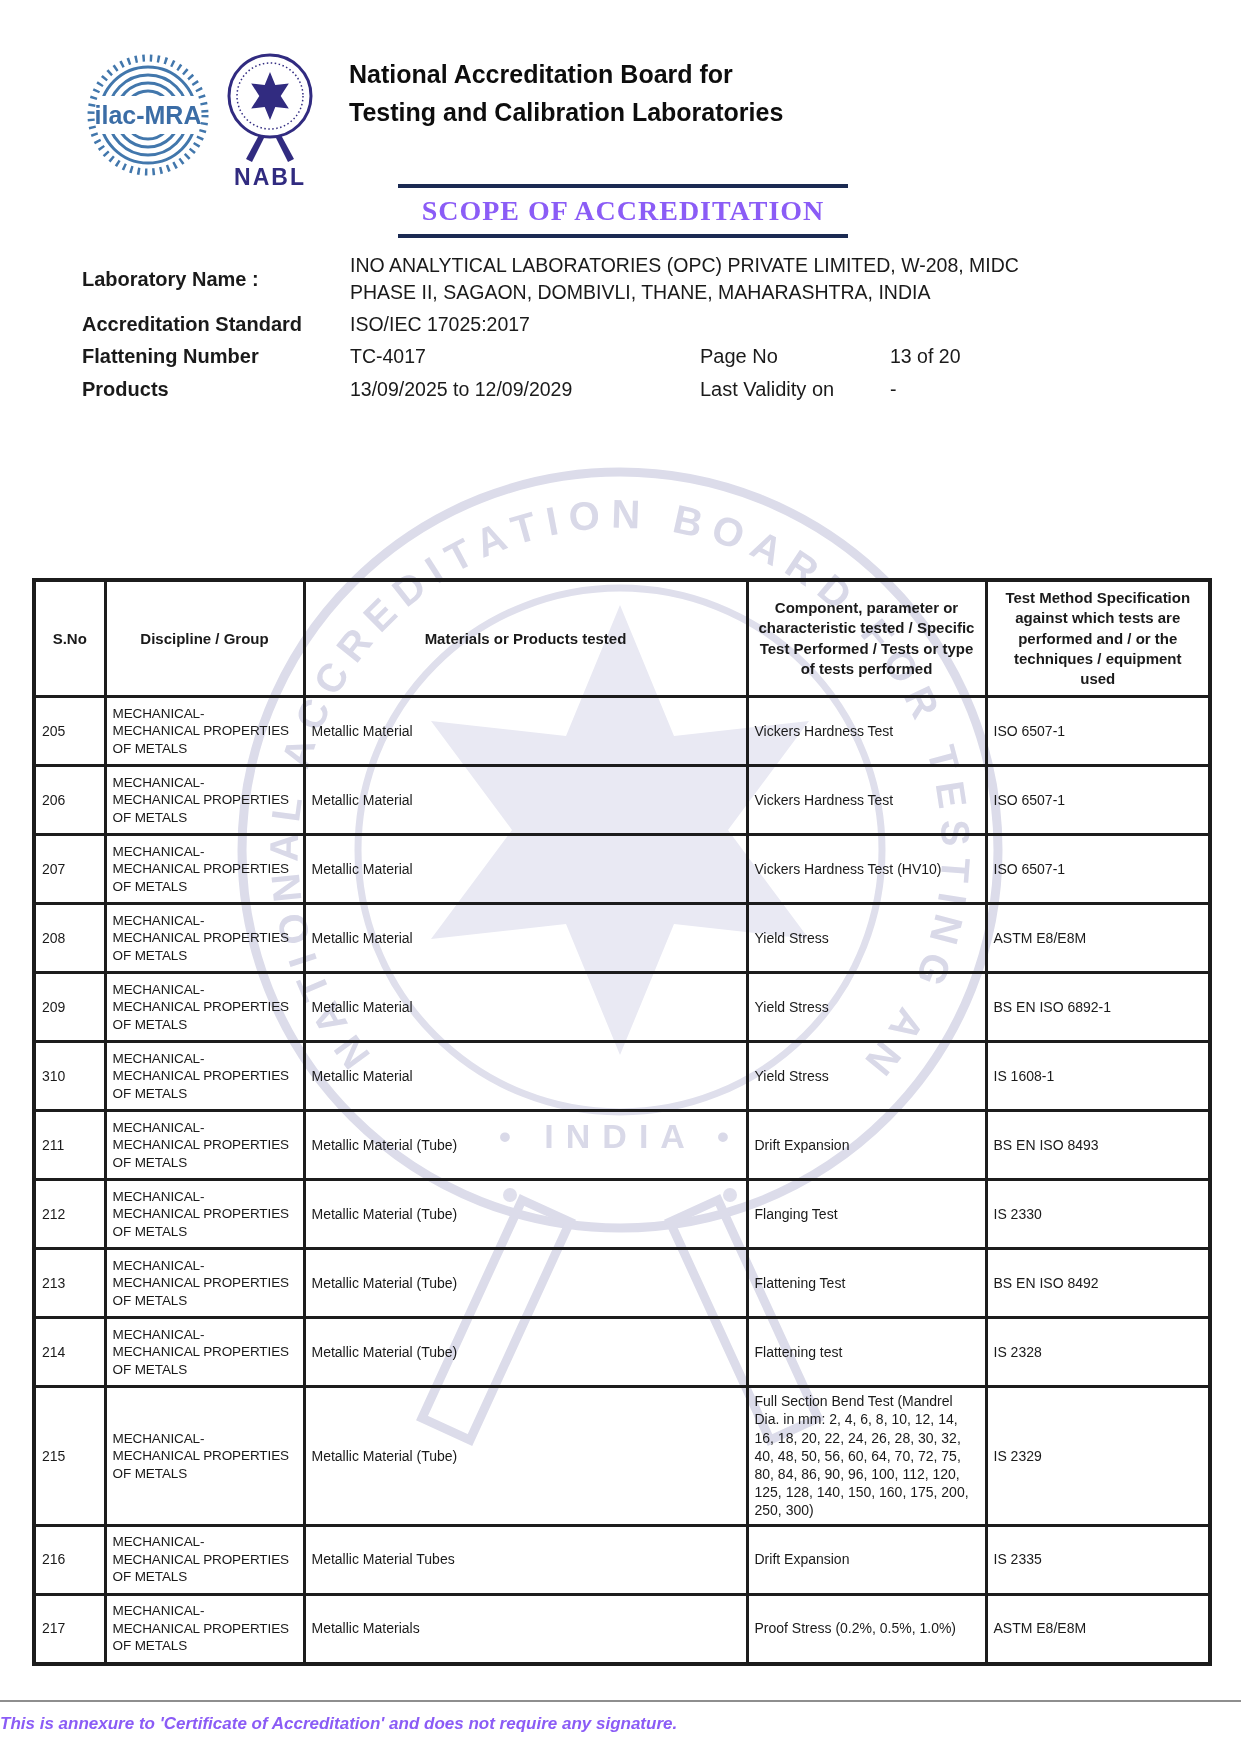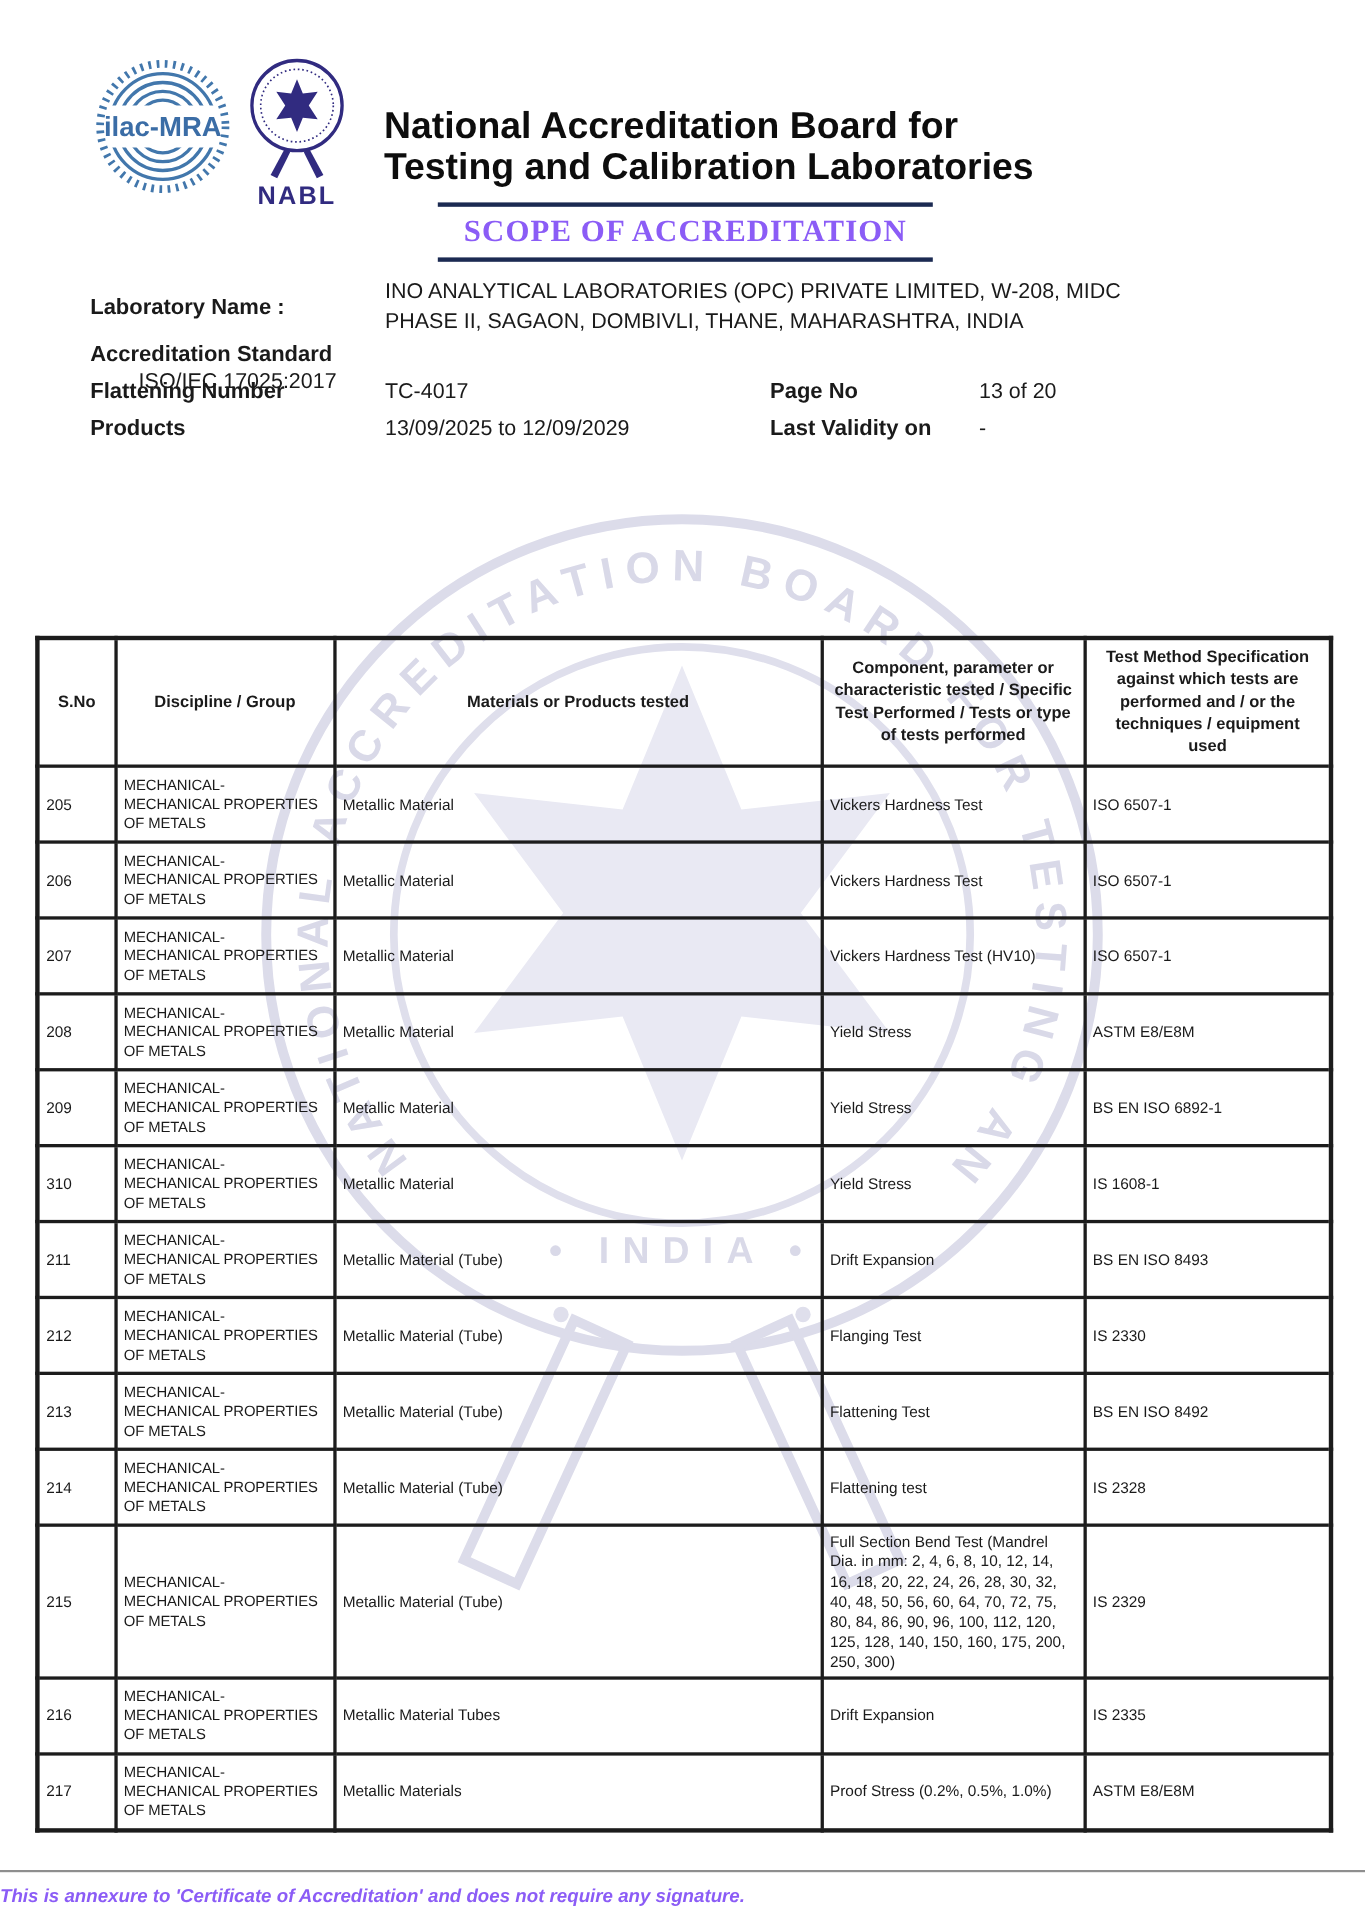--- a/index.html
+++ b/index.html
@@ -9,43 +9,43 @@
     margin:0 auto;
   }
   .fg { position:absolute; inset:0; z-index:1; }
   .watermark { position:absolute; left:170px; top:400px; z-index:0; }
 
   
   .ilac-logo { position:absolute; left:86px; top:54px; }
   .nabl-logo { position:absolute; left:226px; top:42px; }
   .org-title {
     position:absolute; left:349px; top:55px;
-    font-size:34px; font-weight:bold; line-height:38px; color:#0d0d0d;margin-top:40px;
+    font-size:25px; font-weight:bold; line-height:38px; color:#0d0d0d;
   }
   .scope-band {
     position:absolute; left:398px; top:184px; width:450px;
     border-top:4px solid #1b2a52; border-bottom:4px solid #1b2a52;
     padding:7px 0; text-align:center;
   }
   .scope-band .scope-text {
     font-family:"Liberation Serif", serif; font-weight:bold;
     font-size:28px; letter-spacing:1px; color:#8b5cf6;
   }
 
   
   .detail-row { position:absolute; left:82px; display:flex; align-items:center; }
   .d-label  { font-weight:bold; font-size:20px; width:268px; flex:0 0 auto; }
   .d-value  { font-size:19.5px; line-height:27px; }
   .row-lab  { top:252px; }
   .row-lab .d-value { width:700px; }
-  .row-std  { top:311px;flex-direction:column; }
+  .row-std  { top:311px; }
   .row-cert { top:343px; }
   .row-val  { top:376px; }
   .d-value-mid { font-size:19.5px; width:350px; flex:0 0 auto; }
-  .d-label2 { font-weight:bold; font-size:20px; width:190px; flex:0 0 auto; }
+  .d-label2 { font-weight:normal; font-size:20px; width:190px; flex:0 0 auto; }
 
   
   .scope-table {
     position:absolute; left:32px; top:578px; width:1176px;
     border-collapse:collapse; table-layout:fixed;
     border:4px solid #1c1c1c; background:transparent;
   }
   .scope-table th, .scope-table td { border:3px solid #1c1c1c; }
   .scope-table th {
     font-size:15px; font-weight:bold; text-align:center; vertical-align:middle;

